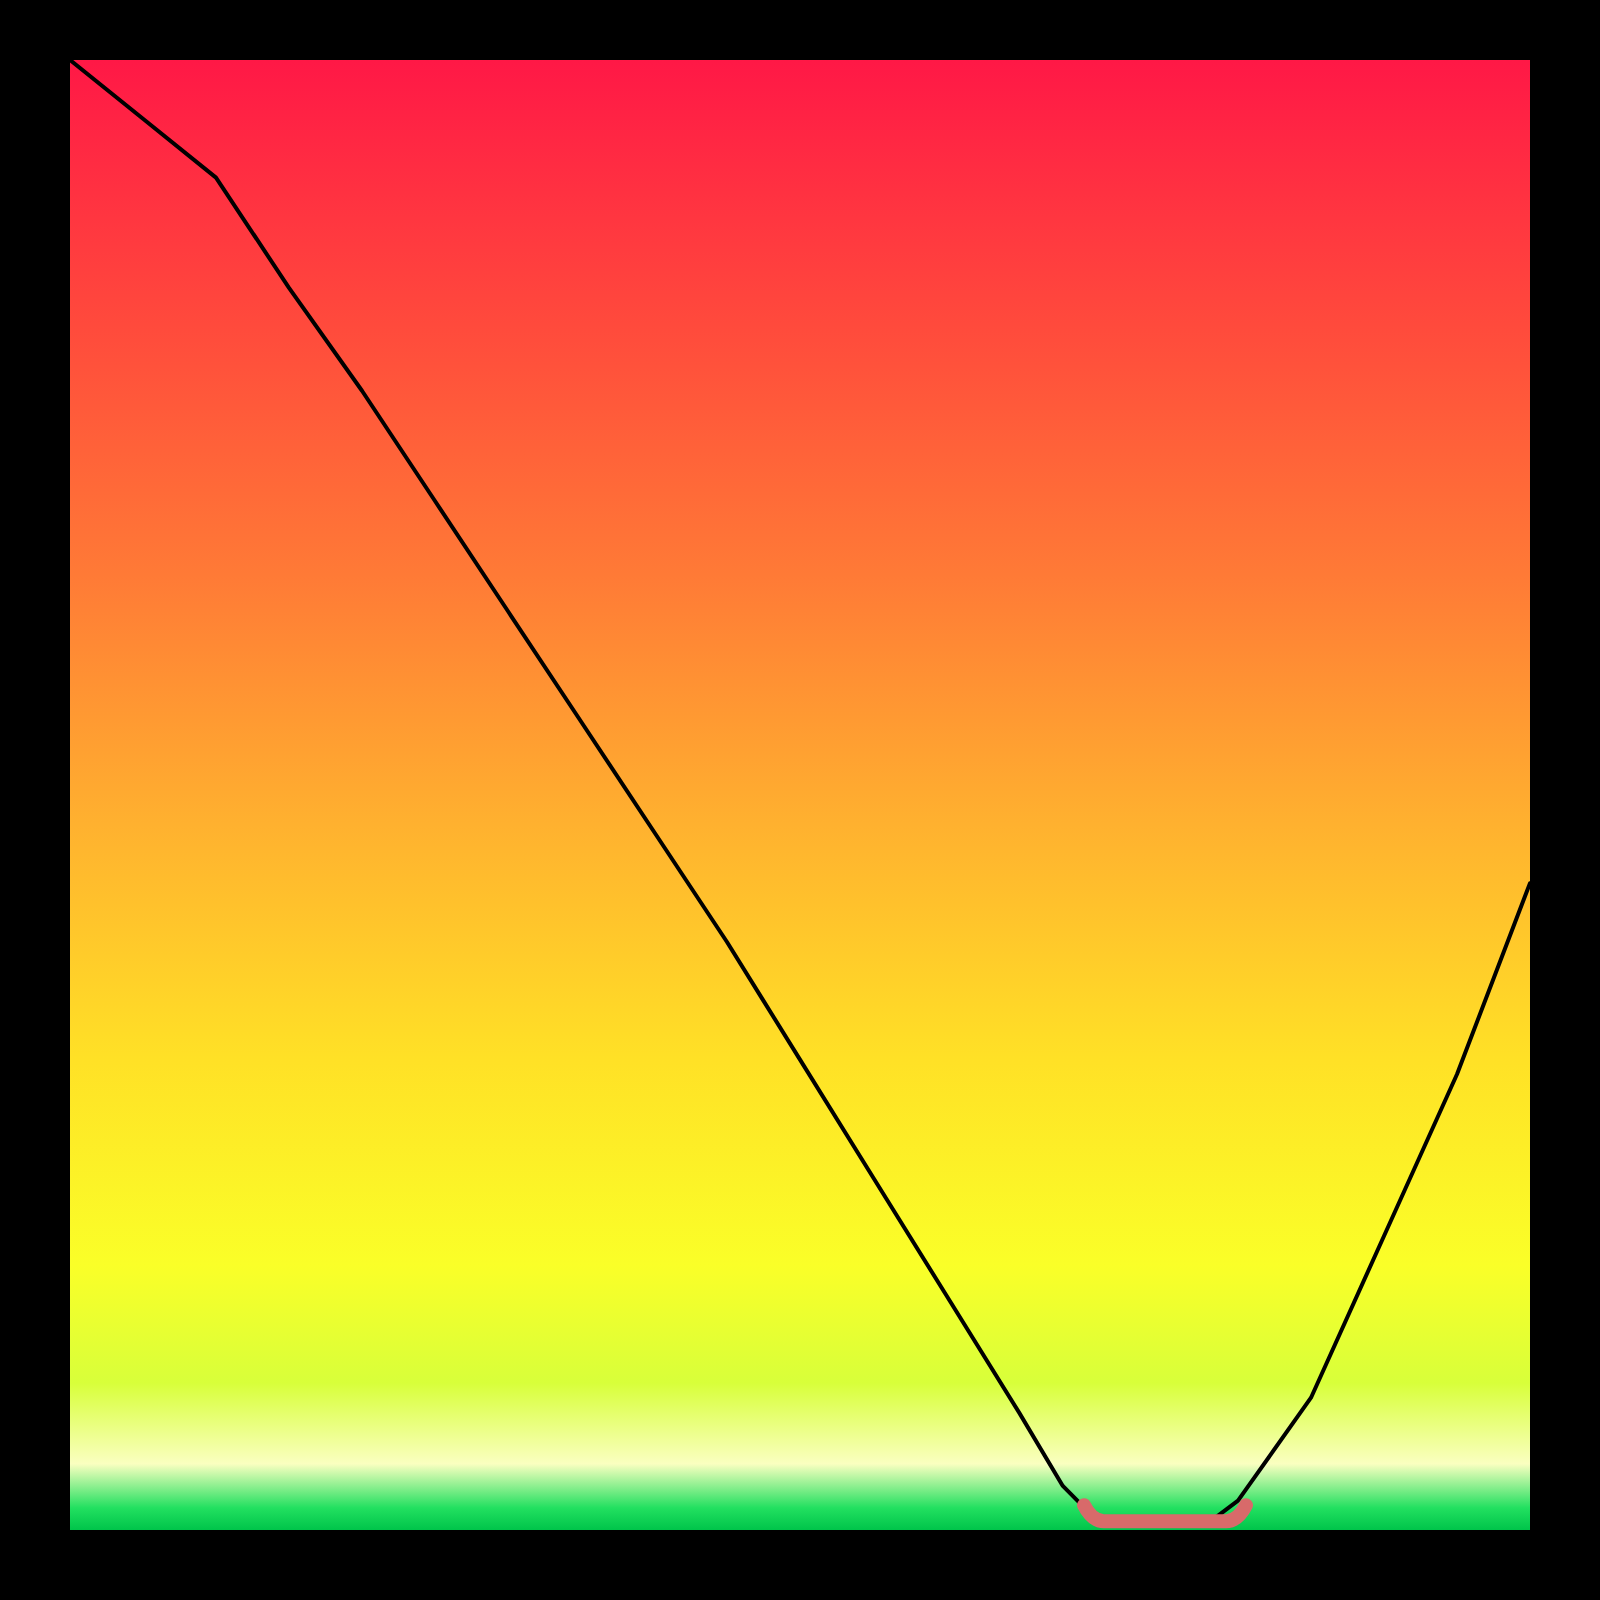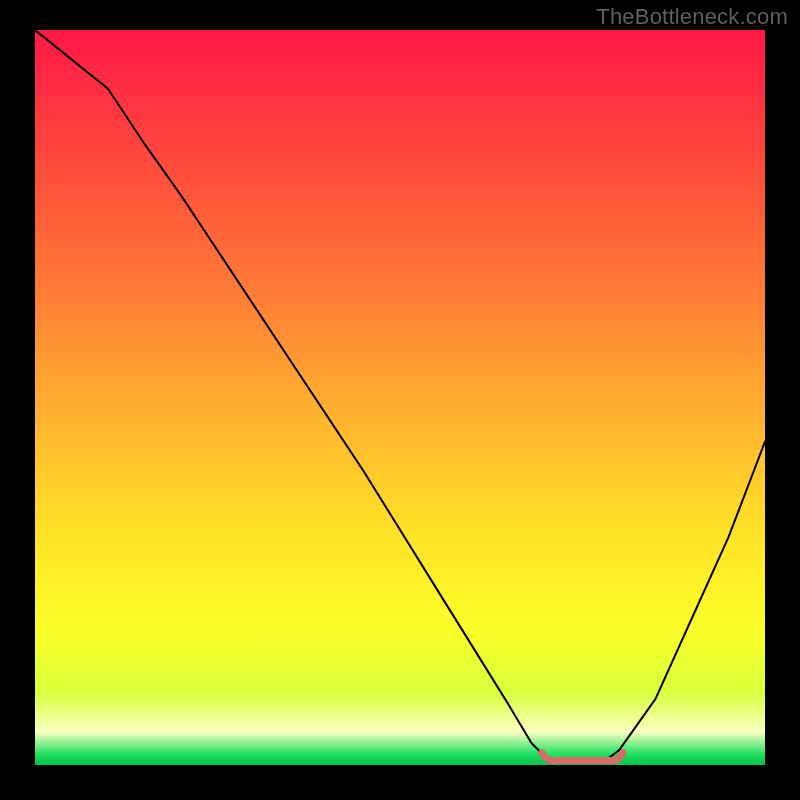--- a/index.html
+++ b/index.html
@@ -35,21 +35,20 @@
     height: 735px;
   }
   .plot svg {
     display: block;
   }
 </style>
 </head>
 <body>
 
 <div class="container">
-  <div class="watermark">TheBottleneck.com</div>
   <div class="plot">
     <svg id="chart-svg" width="730" height="735" viewBox="0 0 730 735">
         <defs>
           <linearGradient id="bg-grad" x1="0" y1="0" x2="0" y2="1">
             <stop offset="0%" stop-color="#ff1846"></stop>
             <stop offset="18%" stop-color="#ff4a3c"></stop>
             <stop offset="35%" stop-color="#ff7a36"></stop>
             <stop offset="52%" stop-color="#ffb12f"></stop>
             <stop offset="68%" stop-color="#ffe126"></stop>
             <stop offset="82%" stop-color="#faff28"></stop>

